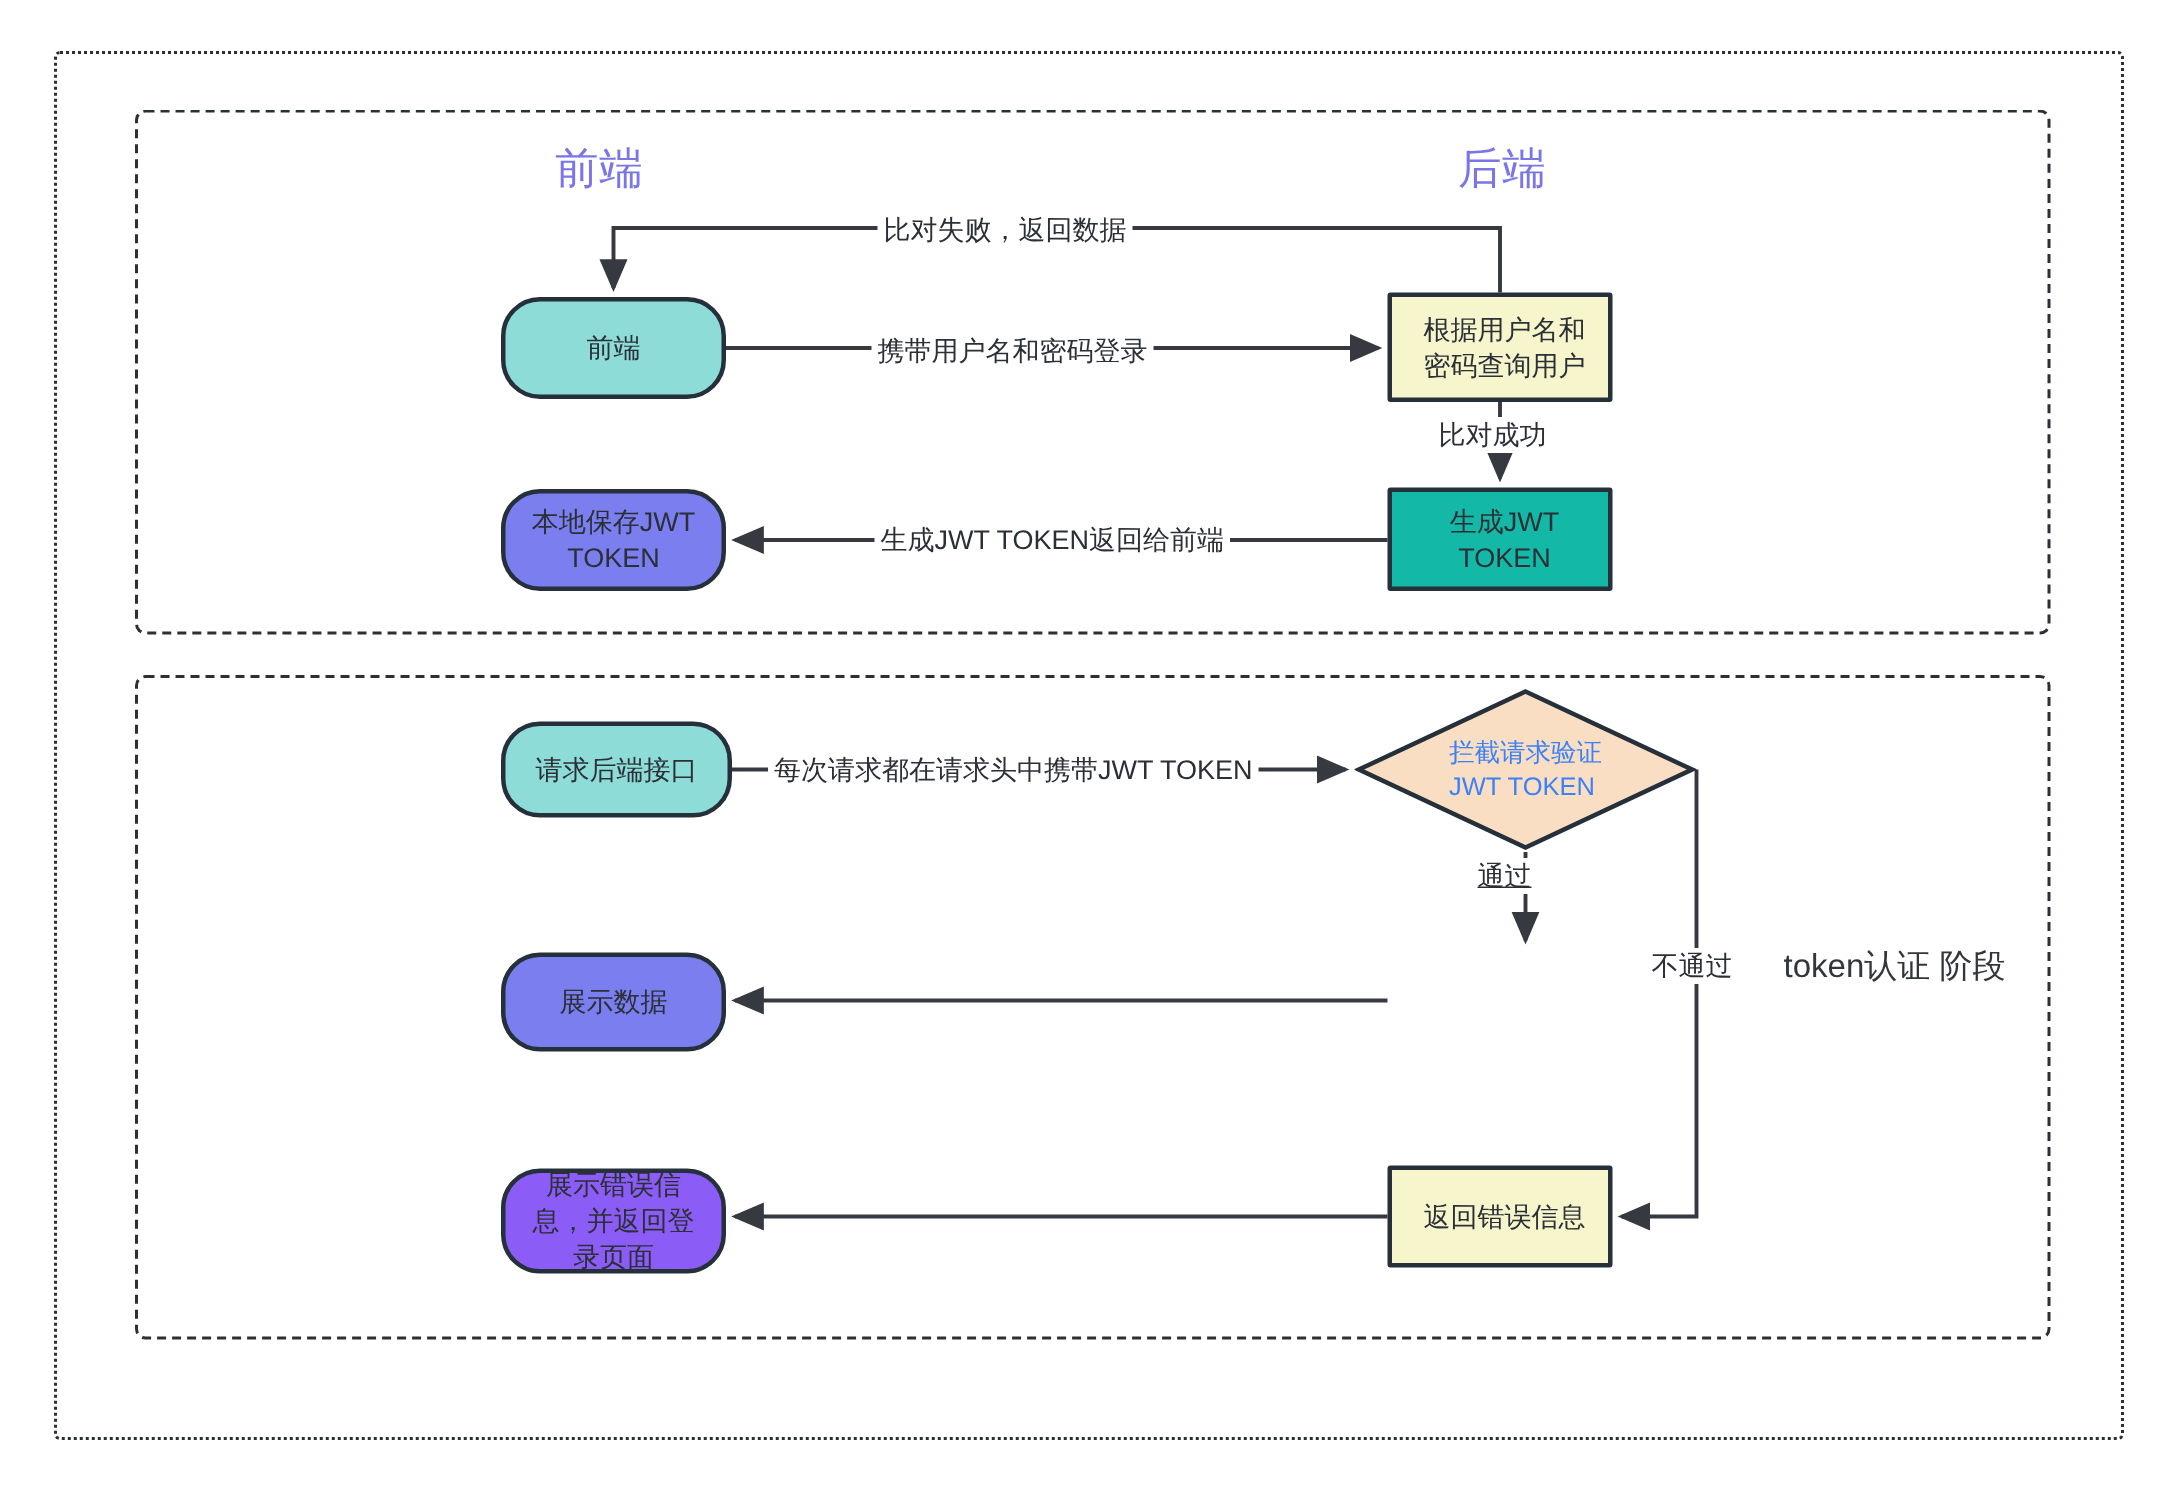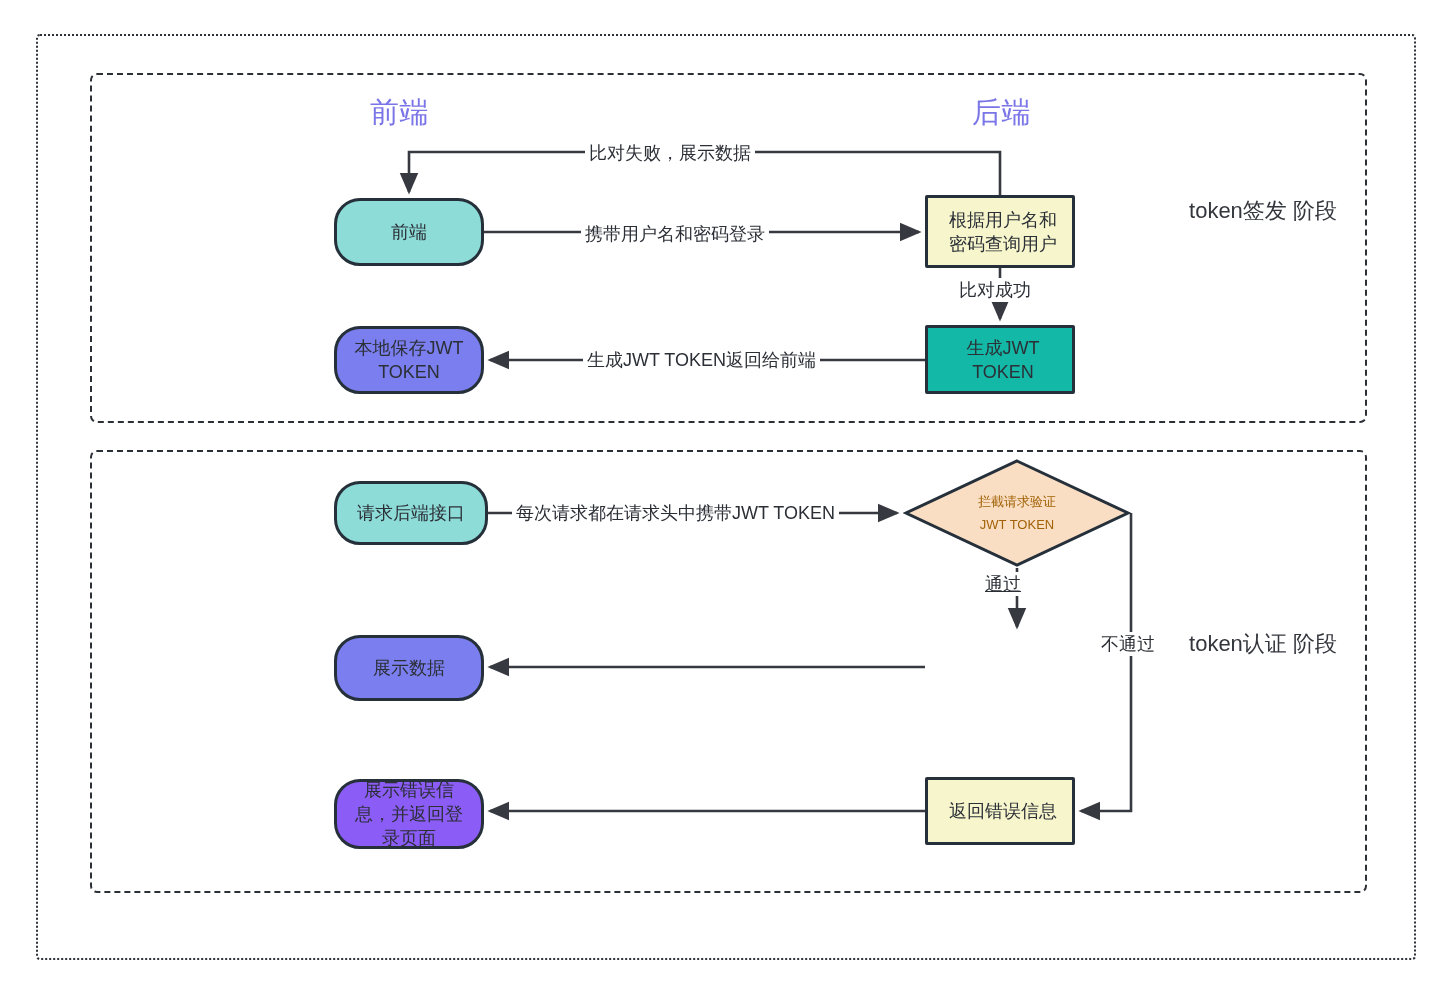--- a/index.html
+++ b/index.html
@@ -101,23 +101,22 @@
     position: absolute;
     left: 903px; top: 458px;
     width: 228px; height: 110px;
   }
   #node-verify-jwt .diamond-shape {
     position: absolute; inset: 0;
   }
   #node-verify-jwt .diamond-text {
     position: absolute; inset: 0;
     display: flex; align-items: center; justify-content: center;
-    text-align: center;
-    font-size: 13px; line-height: 23px;
-    color: #a16207;
+    font-size: 17px; line-height: 23px;
+    color: #3b82f6;
     white-space: pre-line;
   }
 
   
   .edge-label {
     position: absolute;
     color: #2b2f36;
     font-size: 18px;
     background: #ffffff;
     padding: 0 4px;
@@ -164,22 +163,20 @@
 
       <path d="M925,667 L490,667" marker-end="url(#arrow)"></path>
 
       <path d="M925,811 L490,811" marker-end="url(#arrow)"></path>
     </g>
   </svg>
 
   <div class="col-header" id="header-frontend">前端</div>
   <div class="col-header" id="header-backend">后端</div>
 
-  <div class="phase-label" id="phase-issue">token签发
-阶段</div>
   <div class="phase-label" id="phase-auth">token认证
 阶段</div>
 
   <div class="node stadium fill-cyan" id="node-frontend">前端</div>
 
   <div class="node rect fill-yellow" id="node-query-user">根据用户名和
 密码查询用户</div>
 
   <div class="node stadium fill-purple" id="node-save-jwt">本地保存JWT
 TOKEN</div>
@@ -199,21 +196,21 @@
 
   <div class="node stadium fill-purple" id="node-show-data">展示数据</div>
 
 
   <div class="node stadium fill-gray" id="node-show-error">展示错误信
 息，并返回登
 录页面</div>
 
   <div class="node rect fill-yellow" id="node-return-error">返回错误信息</div>
 
-  <div class="edge-label" id="label-compare-fail">比对失败，展示数据</div>
+  <div class="edge-label" id="label-compare-fail">比对失败，返回数据</div>
   <div class="edge-label" id="label-login">携带用户名和密码登录</div>
   <div class="edge-label" id="label-compare-ok">比对成功</div>
   <div class="edge-label" id="label-return-jwt">生成JWT TOKEN返回给前端</div>
   <div class="edge-label" id="label-carry-token">每次请求都在请求头中携带JWT TOKEN</div>
   <div class="edge-label" id="label-pass">通过</div>
   <div class="edge-label" id="label-not-pass">不通过</div>
 
 </div>
 
 </body></html>

